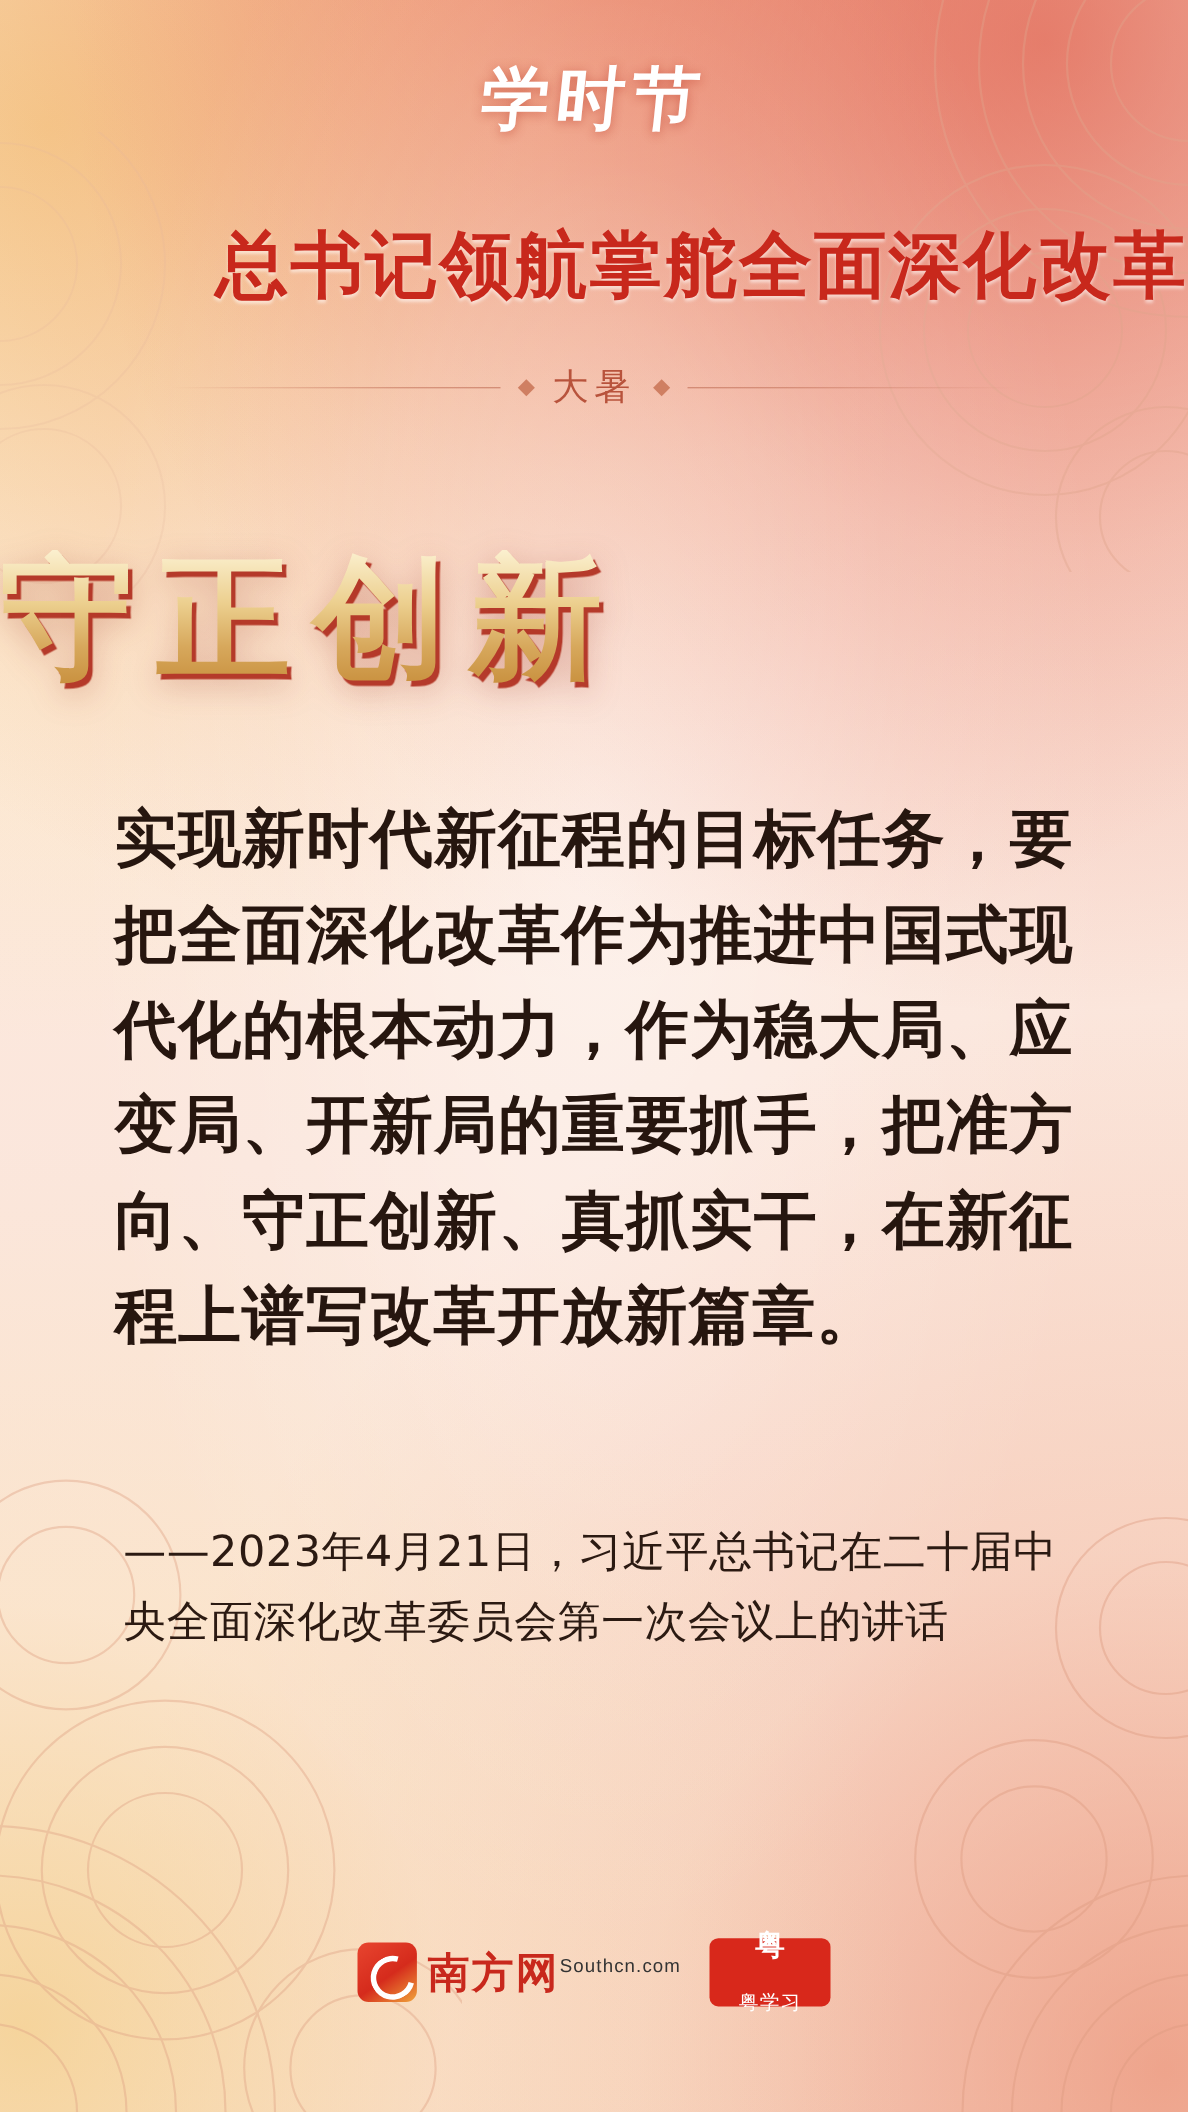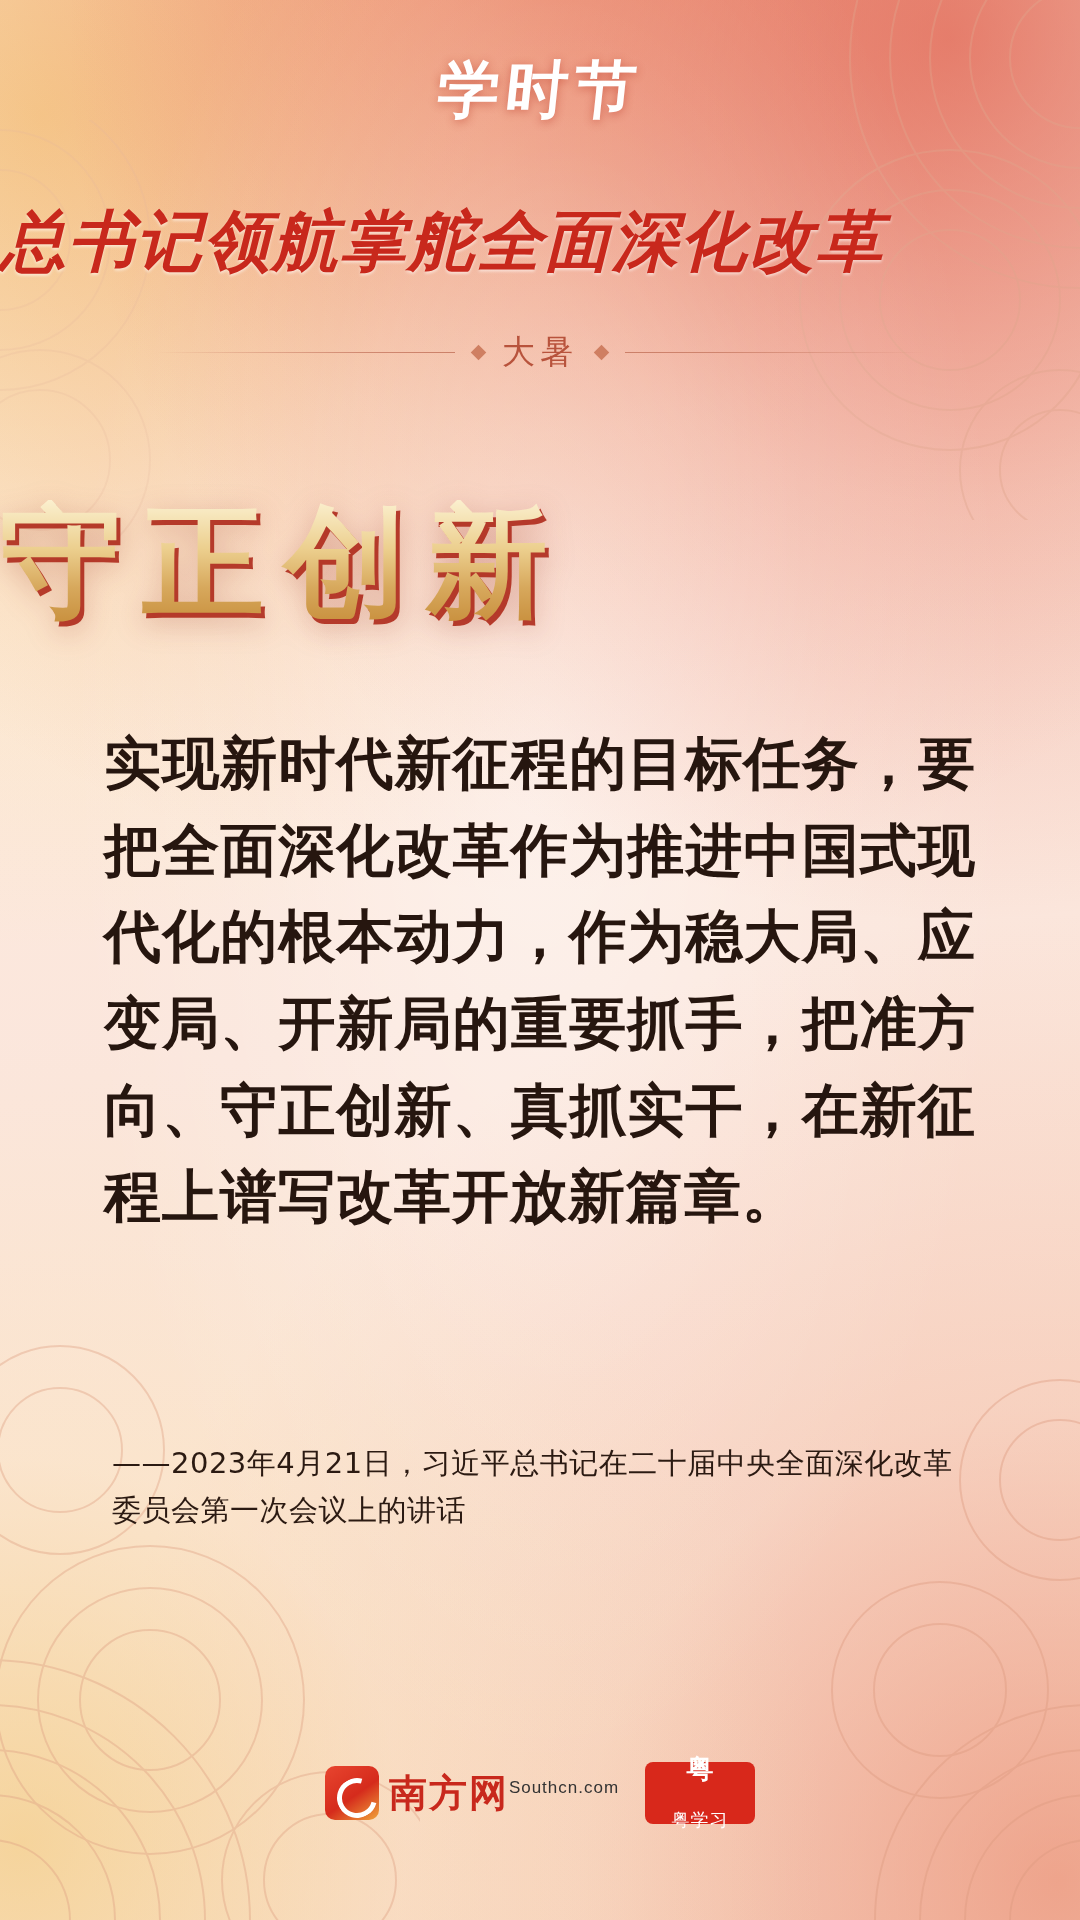--- a/index.html
+++ b/index.html
@@ -67,29 +67,28 @@
     text-shadow: 0 2px 10px rgba(180, 40, 25, 0.45);
     position: relative;
     transform: skewX(-6deg);
   }
 
   
   .headline {
     position: absolute;
     top: 208px;
     left: 0; right: 0;
-    text-align: left;
+    text-align: right;
     font-family: "DejaVu Serif", serif;
     font-weight: bold;
     font-size: 66px;
     line-height: 1;
     letter-spacing: 2px;
     color: #c8281c;
     text-shadow: 0 2px 3px rgba(255,255,255,0.55);
-    font-style: italic;
   }
 
   
   .term-row {
     position: absolute;
     top: 330px;
     left: 0; right: 0;
     display: flex;
     align-items: center;
     justify-content: center;
@@ -147,25 +146,25 @@
     line-height: 1.52;
     letter-spacing: 1px;
     color: #26160f;
     text-align: justify;
     text-justify: inter-ideograph;
   }
 
   
   .source {
     position: absolute;
-    top: 1440px;
+    top: 1380px;
     left: 112px;
     width: 862px;
     font-family: "DejaVu Sans", sans-serif;
-    font-size: 29px;
+    font-size: 39px;
     line-height: 1.62;
     color: #2b1a12;
     letter-spacing: 0.5px;
   }
 
   
   .footer {
     position: absolute;
     bottom: 96px;
     left: 0; right: 0;

